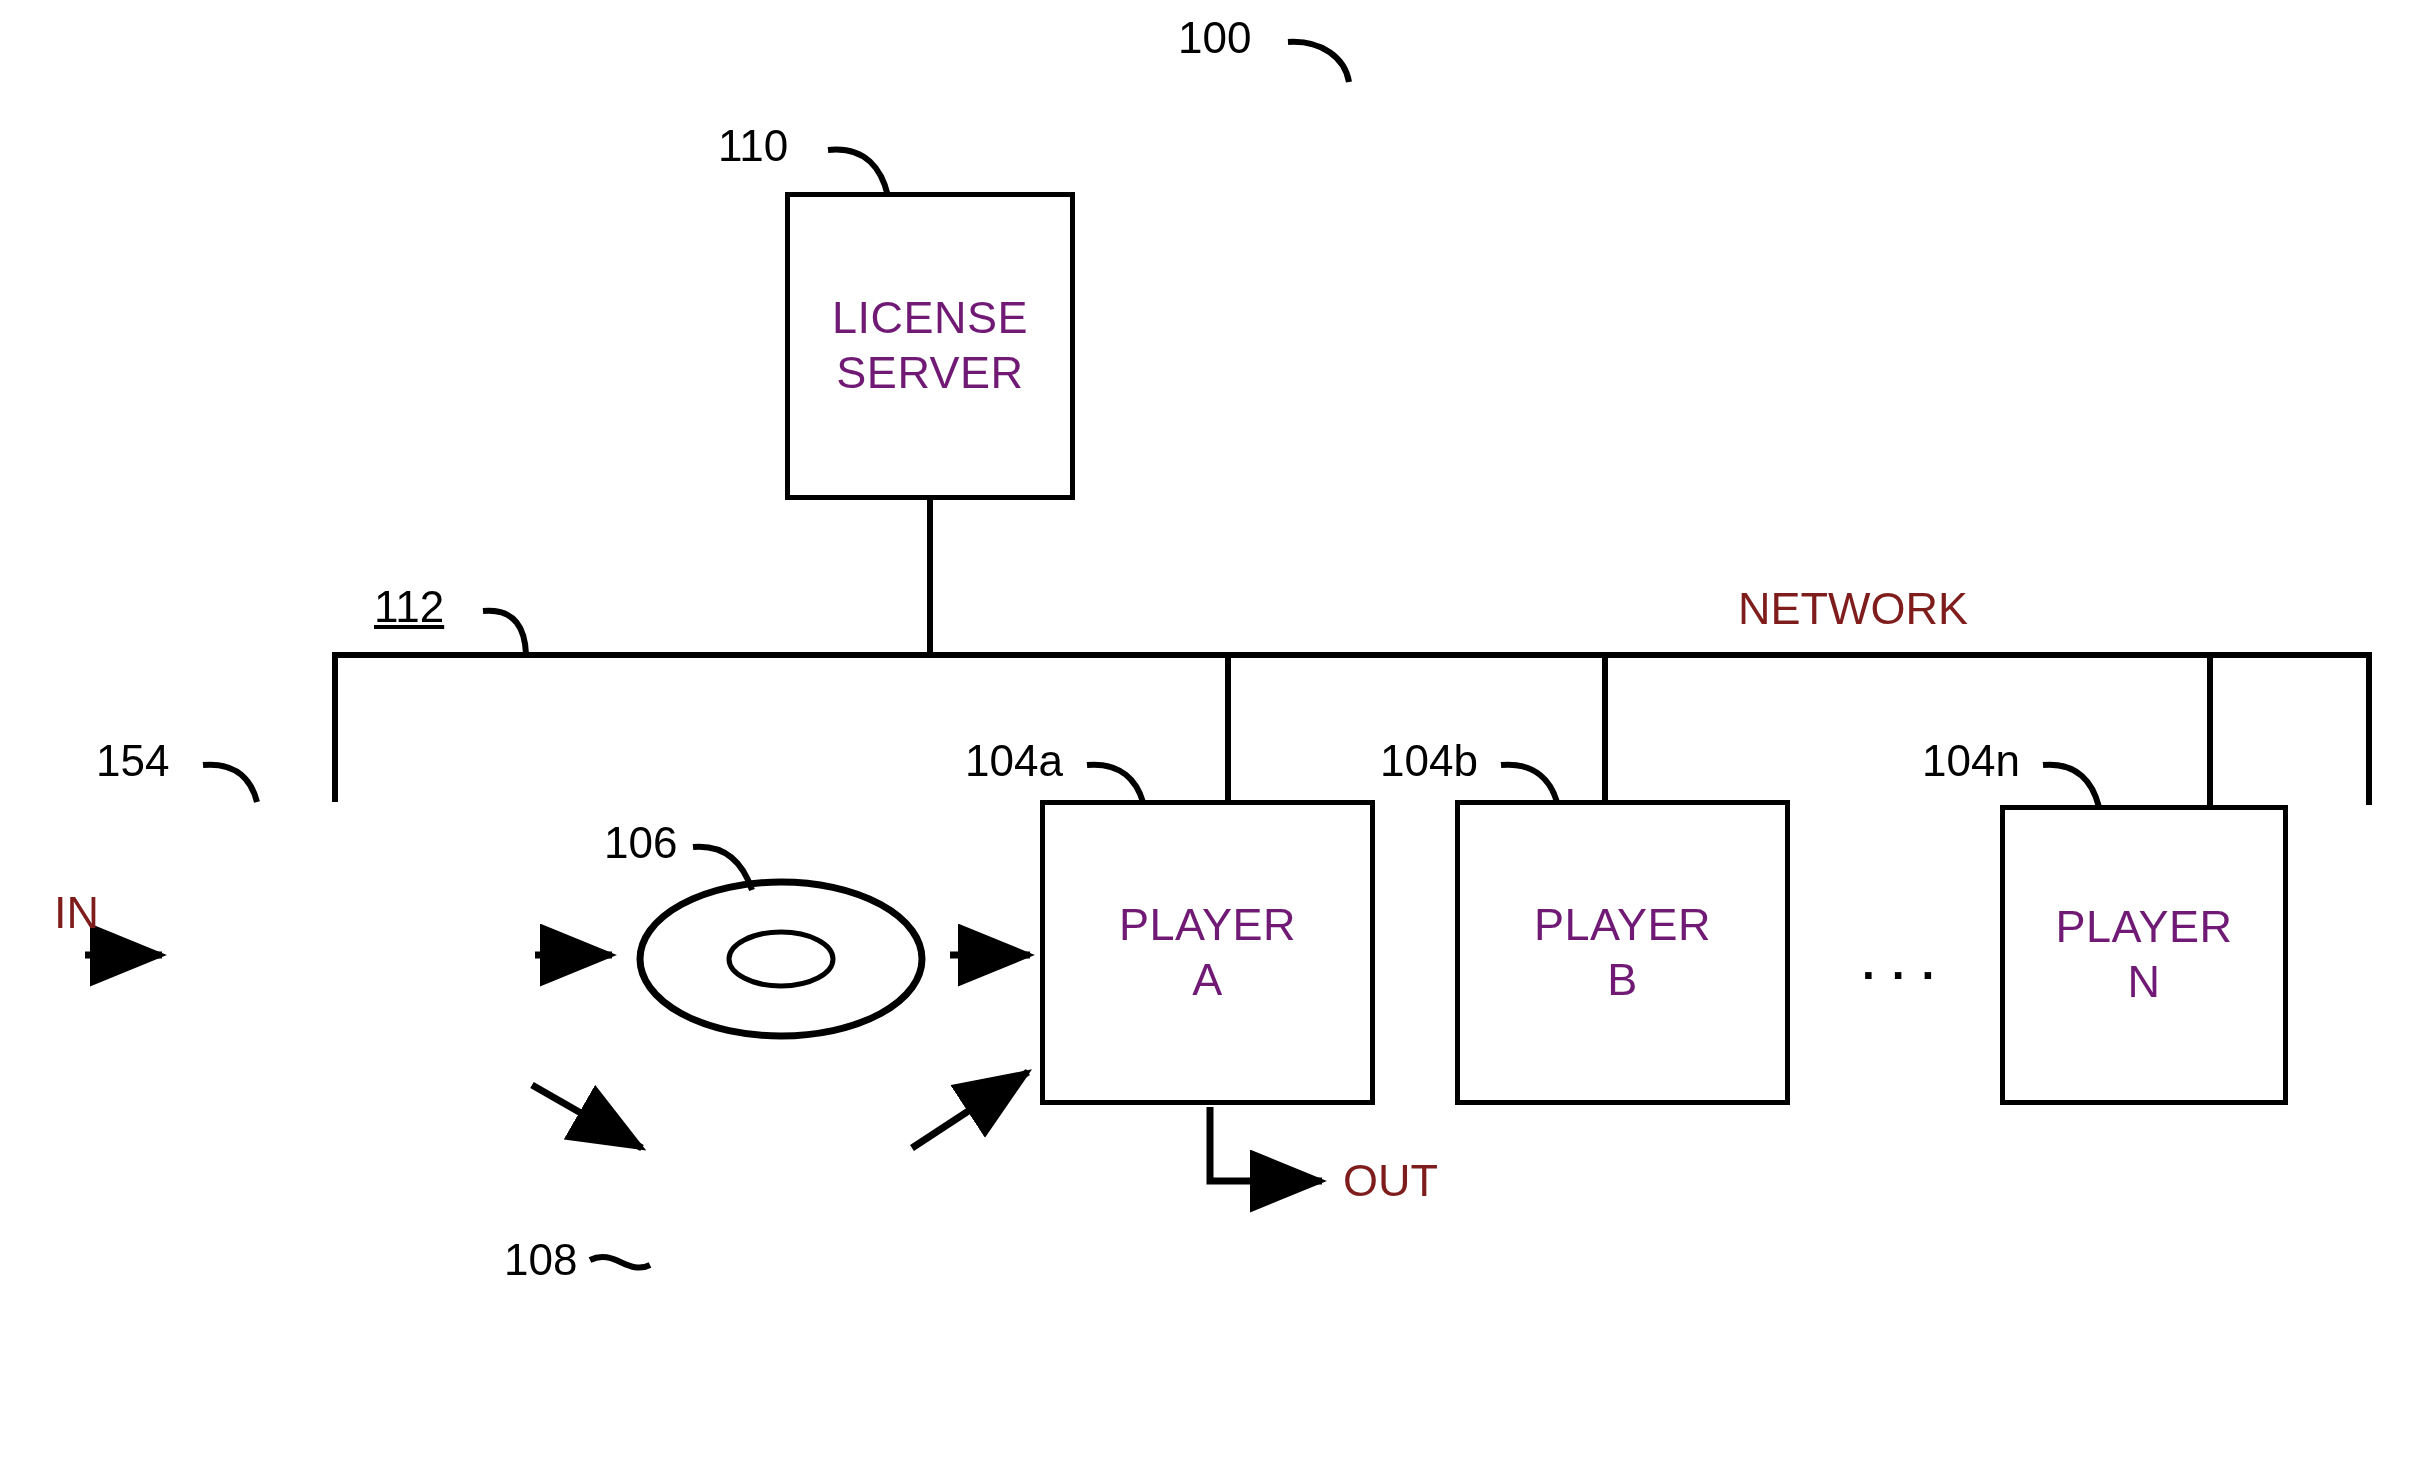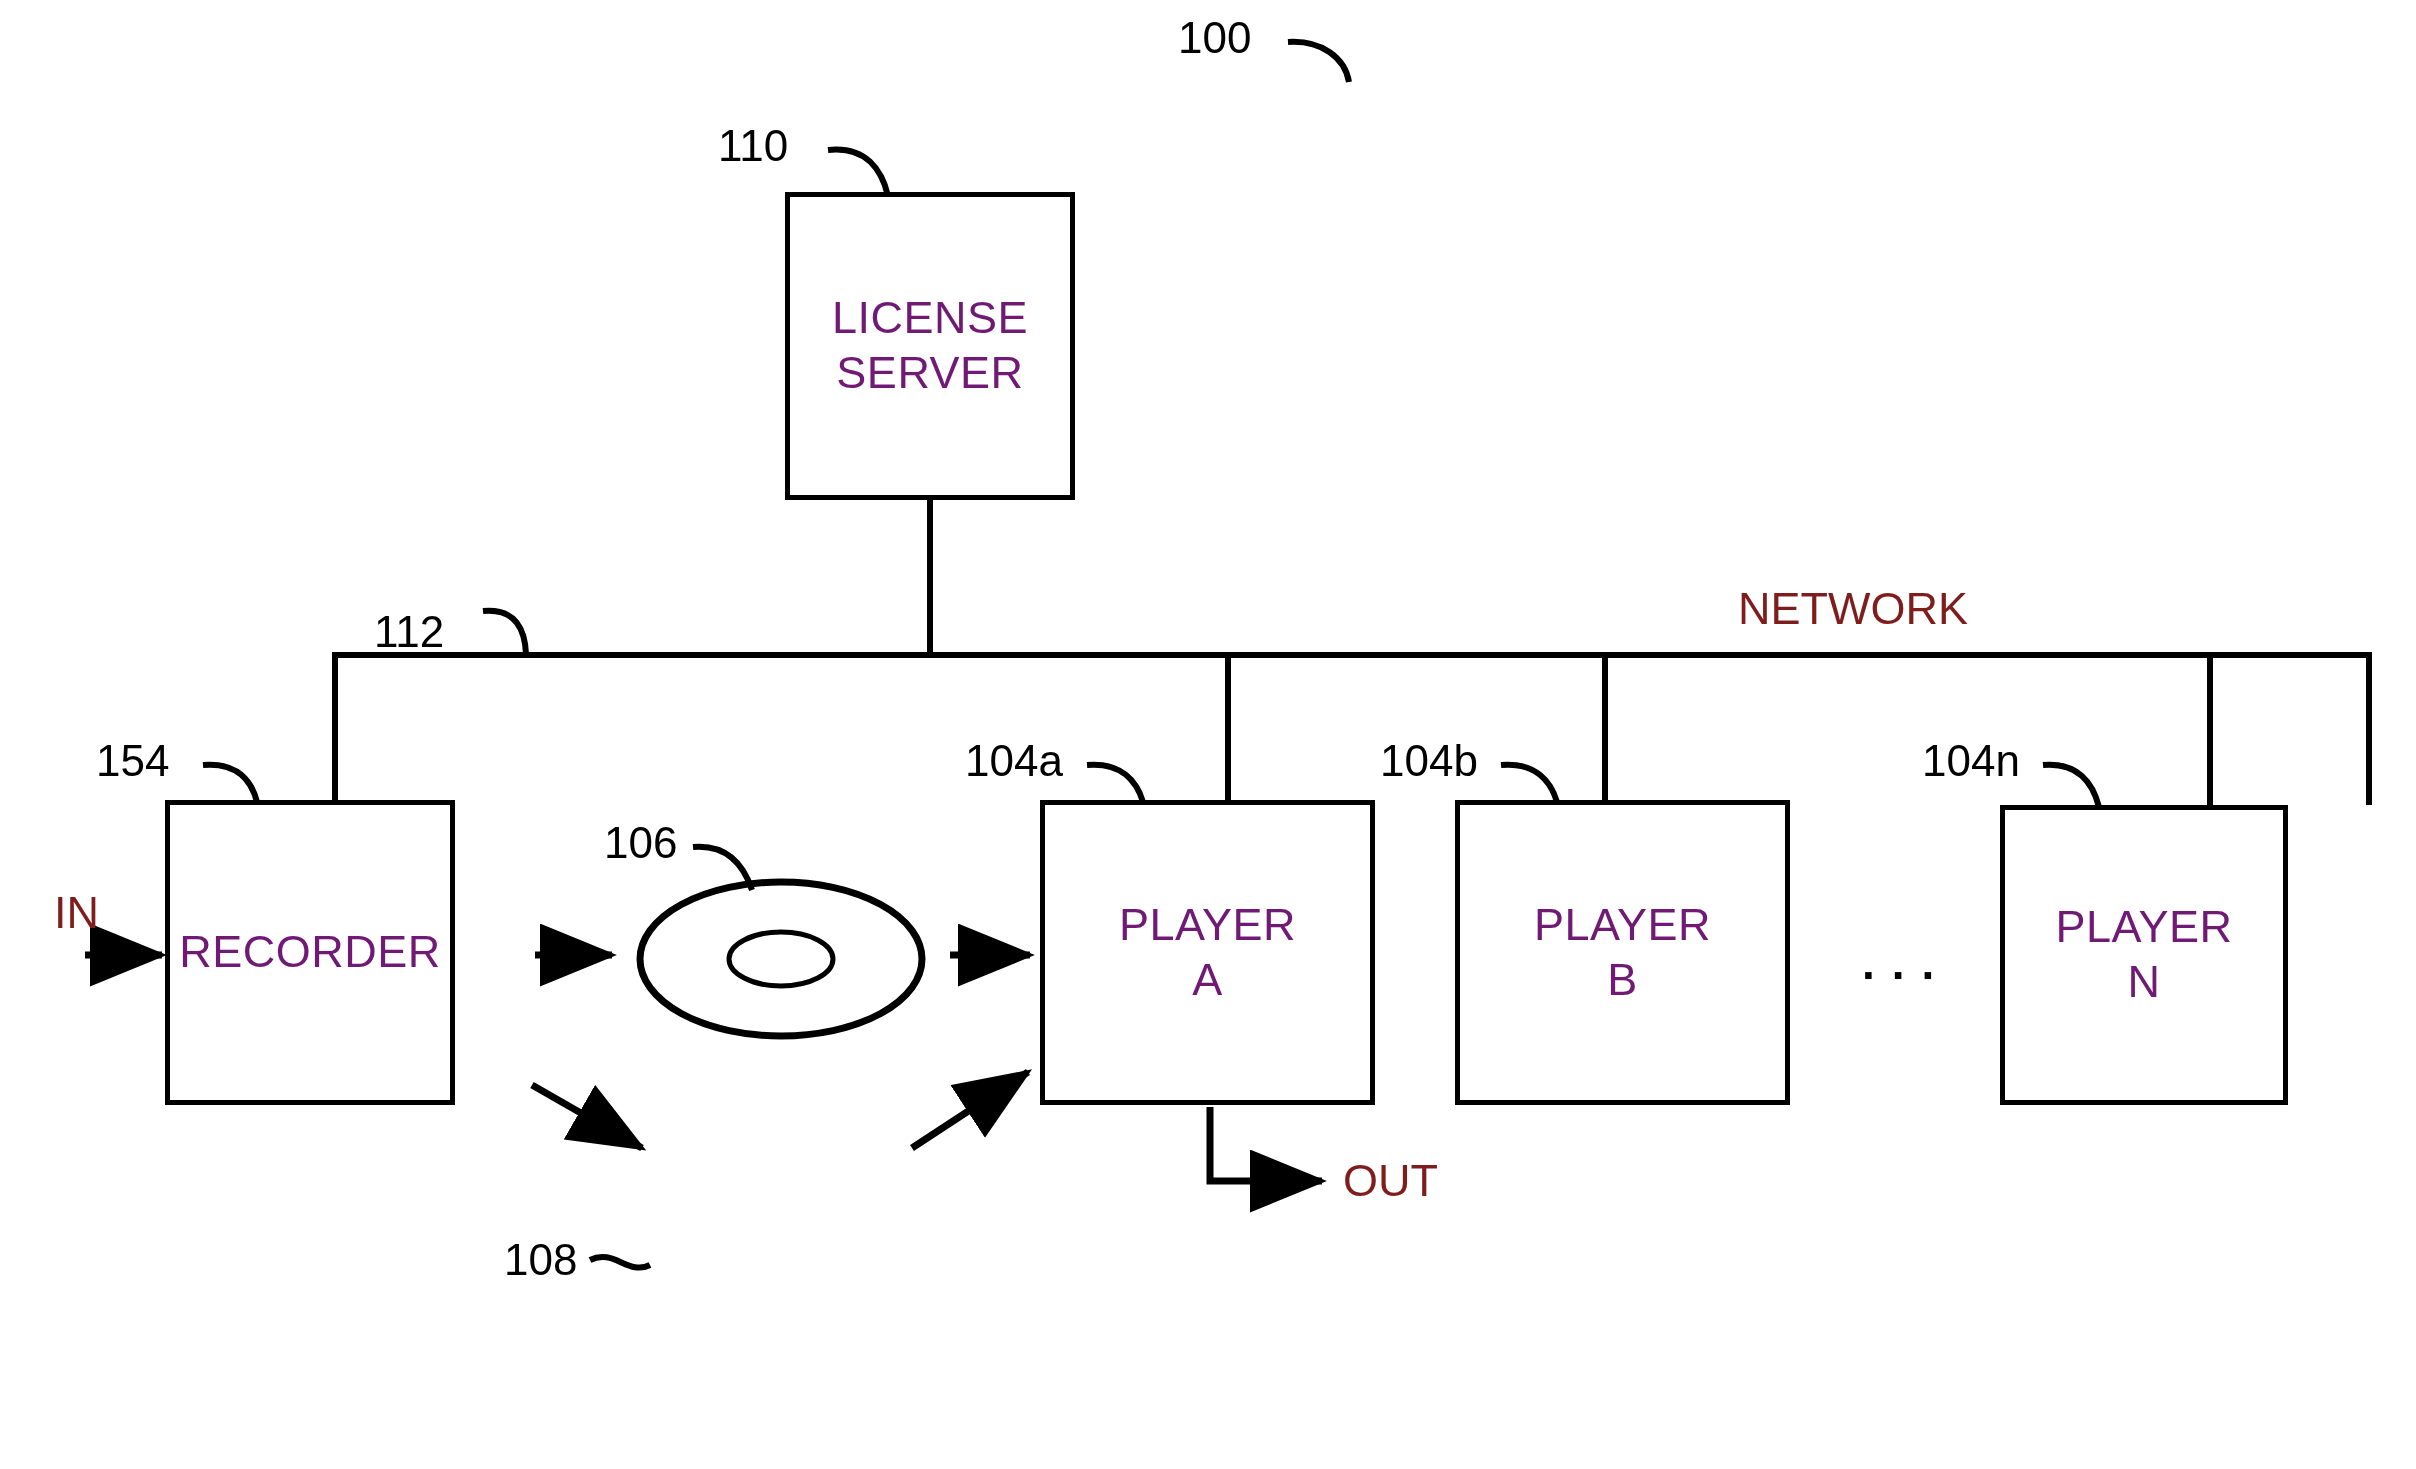--- a/index.html
+++ b/index.html
@@ -127,42 +127,39 @@
 
     <path d="M693,847 C728,844 744,866 752,890" fill="none" stroke="#000000" stroke-width="6"></path>
 
     <path d="M590,1260 C614,1248 628,1276 650,1265" fill="none" stroke="#000000" stroke-width="6"></path>
   </svg>
 
   <div class="ref-num" style="left:1178px; top:16px;">100</div>
 
   <div class="ref-num" style="left:718px; top:124px;">110</div>
 
-  <div class="ref-num" style="left:374px; top:610px;">112</div>
+  <div class="ref-num" style="left:374px; top:585px;text-decoration:underline;">112</div>
 
   <div class="ref-num" style="left:96px; top:739px;">154</div>
 
   <div class="ref-num" style="left:965px; top:739px;">104a</div>
 
   <div class="ref-num" style="left:1380px; top:739px;">104b</div>
 
   <div class="ref-num" style="left:1922px; top:739px;">104n</div>
 
   <div class="ref-num" style="left:604px; top:821px;">106</div>
 
   <div class="ref-num" style="left:504px; top:1238px;">108</div>
 
   <div class="node-box" style="left:785px; top:192px; width:290px; height:308px;">
     <span class="node-label">LICENSE
 SERVER</span>
   </div>
 
-  <div class="node-box" style="left:165px; top:800px; width:290px; height:305px;">
-    <span class="node-label">RECORDER</span>
-  </div>
 
   <div class="node-box" style="left:1040px; top:800px; width:335px; height:305px;">
     <span class="node-label">PLAYER
 A</span>
   </div>
 
   <div class="node-box" style="left:1455px; top:800px; width:335px; height:305px;">
     <span class="node-label">PLAYER
 B</span>
   </div>

